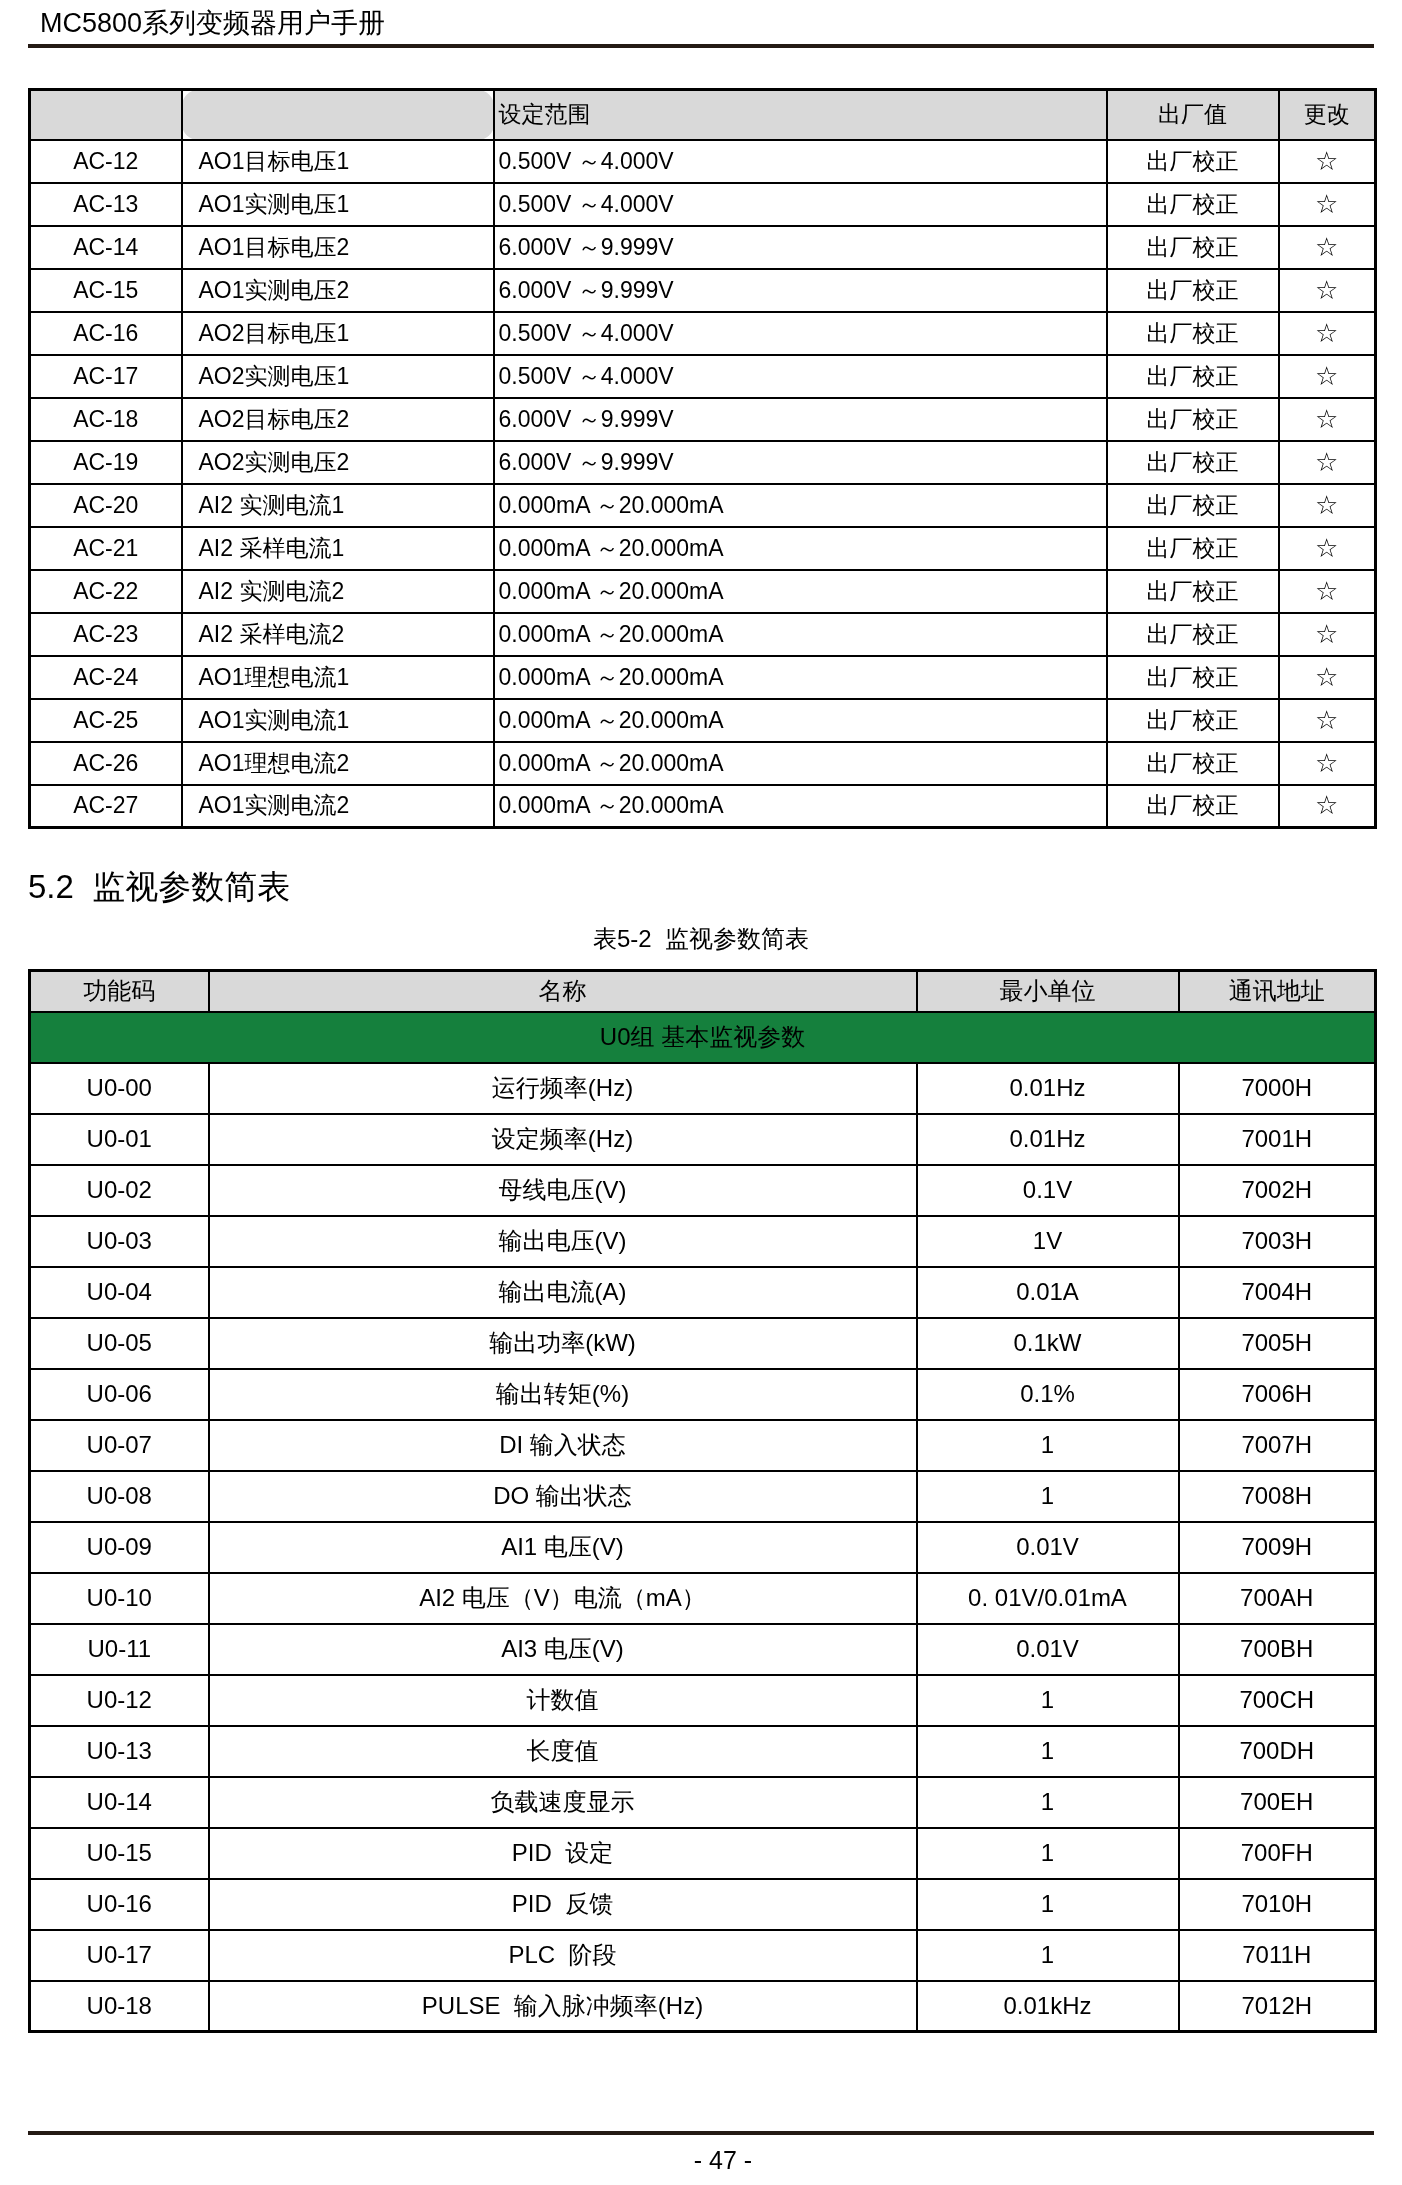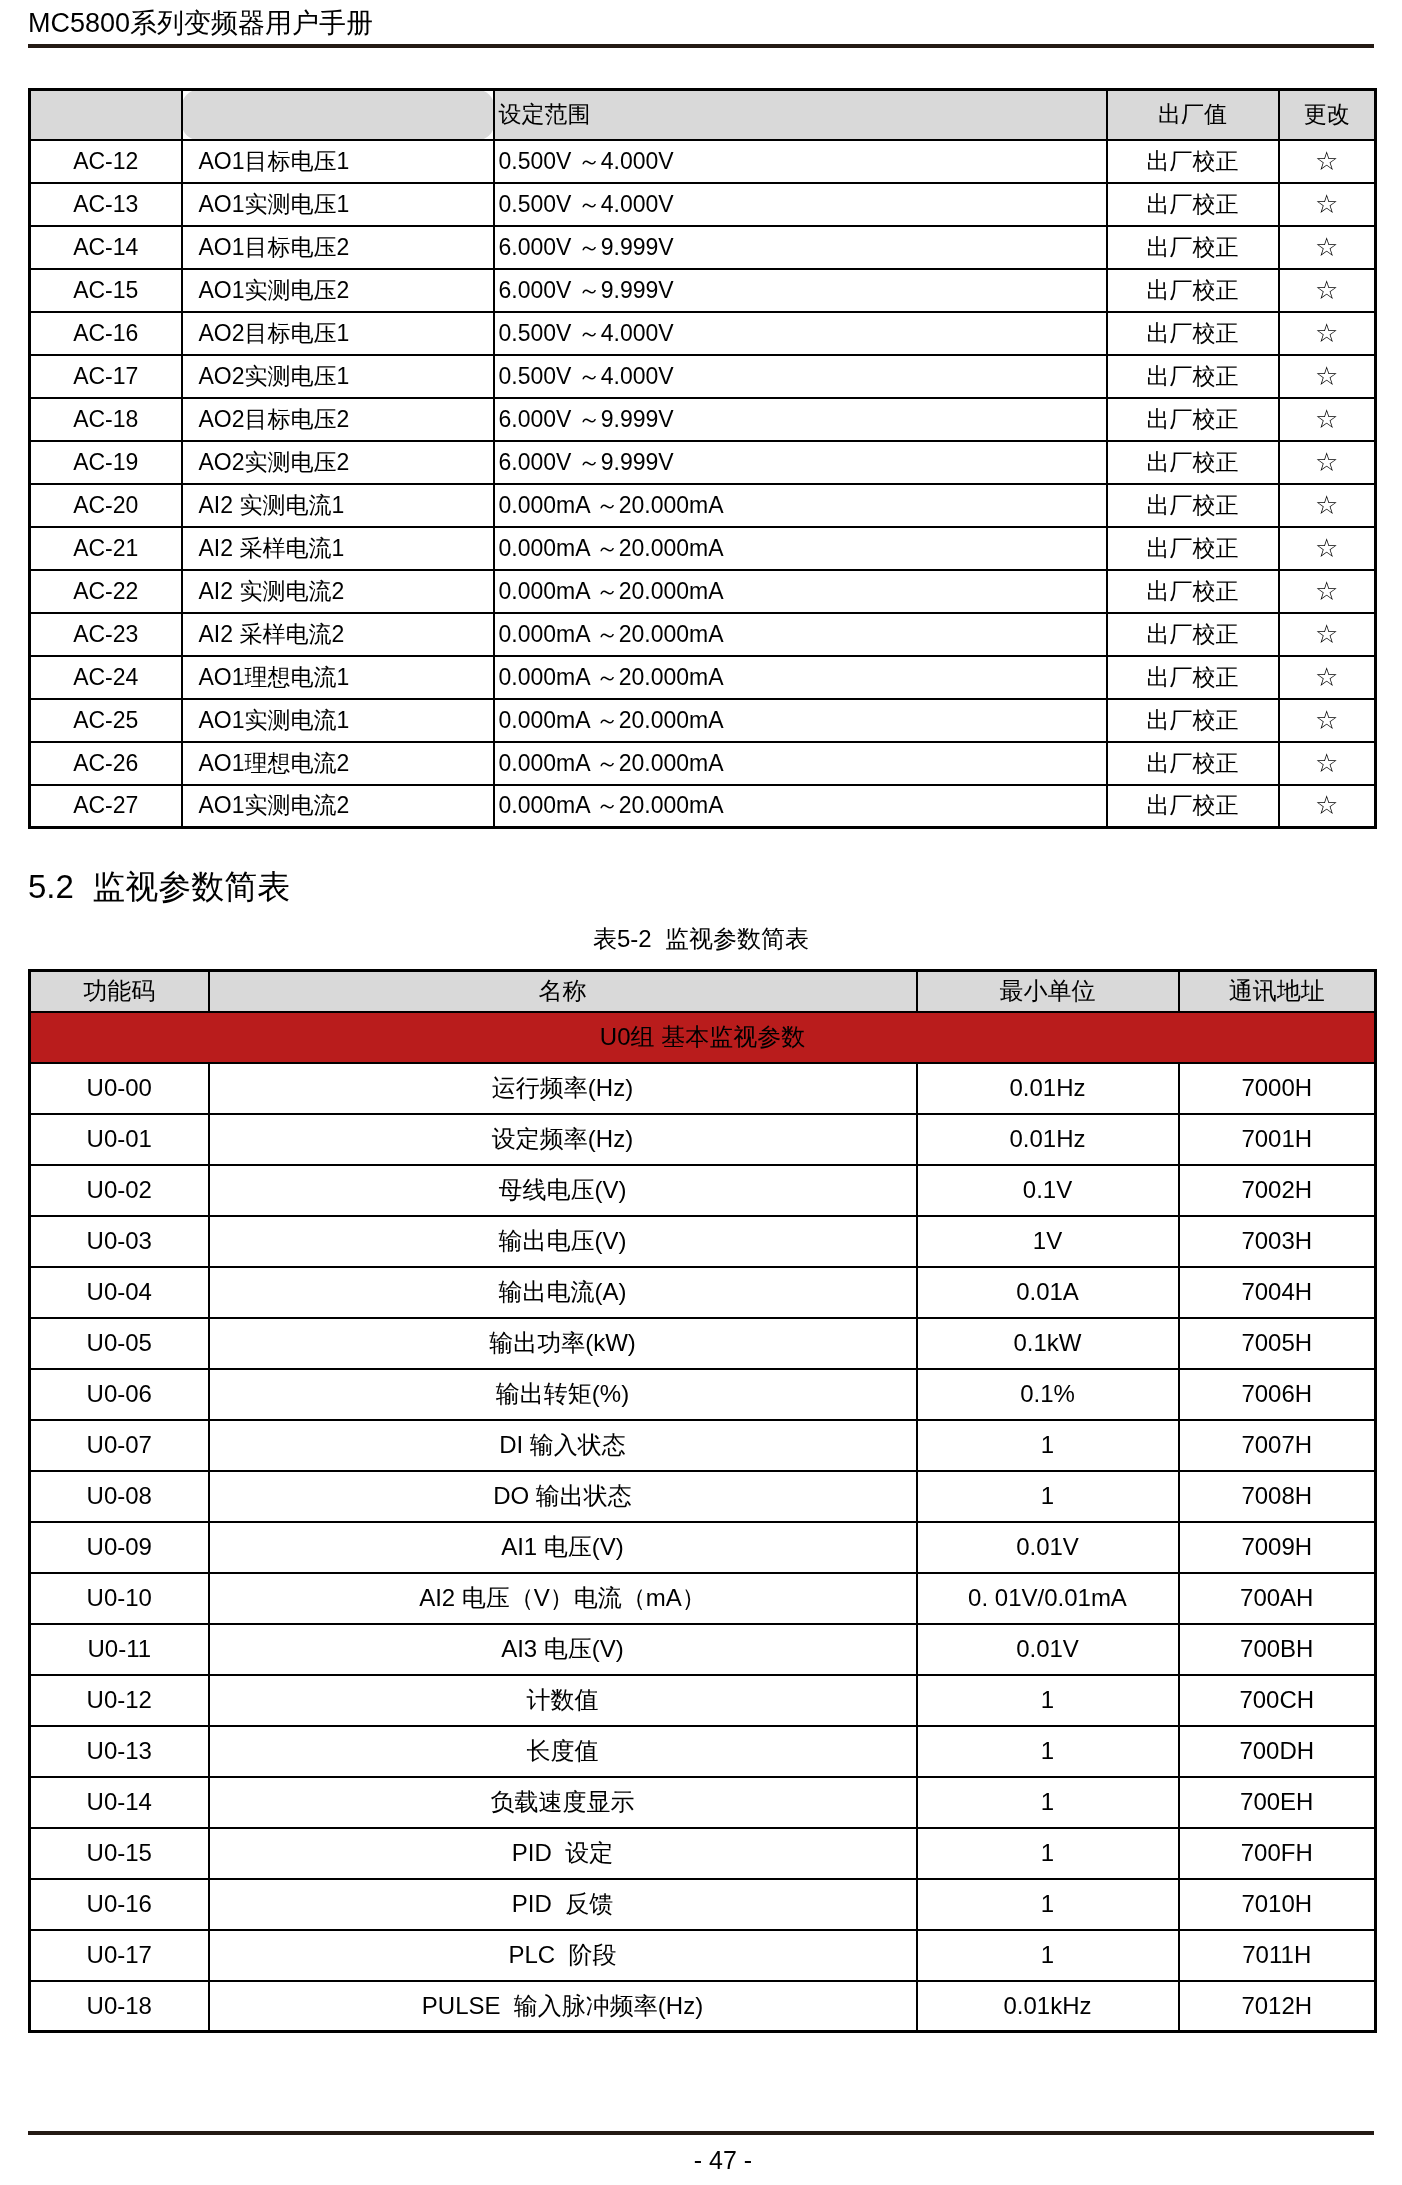--- a/index.html
+++ b/index.html
@@ -12,20 +12,21 @@
     color: #000000;
     overflow: hidden;
   }
   .content { margin: 0 28px; width: 1346px; }
 
   .doc-title {
     padding-top: 6px;
     font-size: 27px;
     line-height: 34px;
     white-space: pre;
+    margin-left: 12px;
   }
   .title-rule {
     margin-top: 4px;
     height: 4px;
     background: #241a14;
   }
 
   table { border-collapse: collapse; table-layout: fixed; width: 1346px; }
   th, td {
     border: 2px solid #000000;
@@ -63,21 +64,21 @@
     font-size: 24px;
     white-space: pre;
   }
 
   
   table.t2 { margin-top: 14px; font-size: 24px; }
   .t2 thead tr { height: 41px; }
   .t2 tbody tr { height: 51px; }
   .t2 td, .t2 th { text-align: center; }
   .t2 tr.group-row td {
-    background: #b91c1c;
+    background: #15803d;
     text-align: center;
   }
 
   
   .footer-rule {
     position: absolute;
     left: 28px;
     width: 1346px;
     top: 2131px;
     height: 4px;

